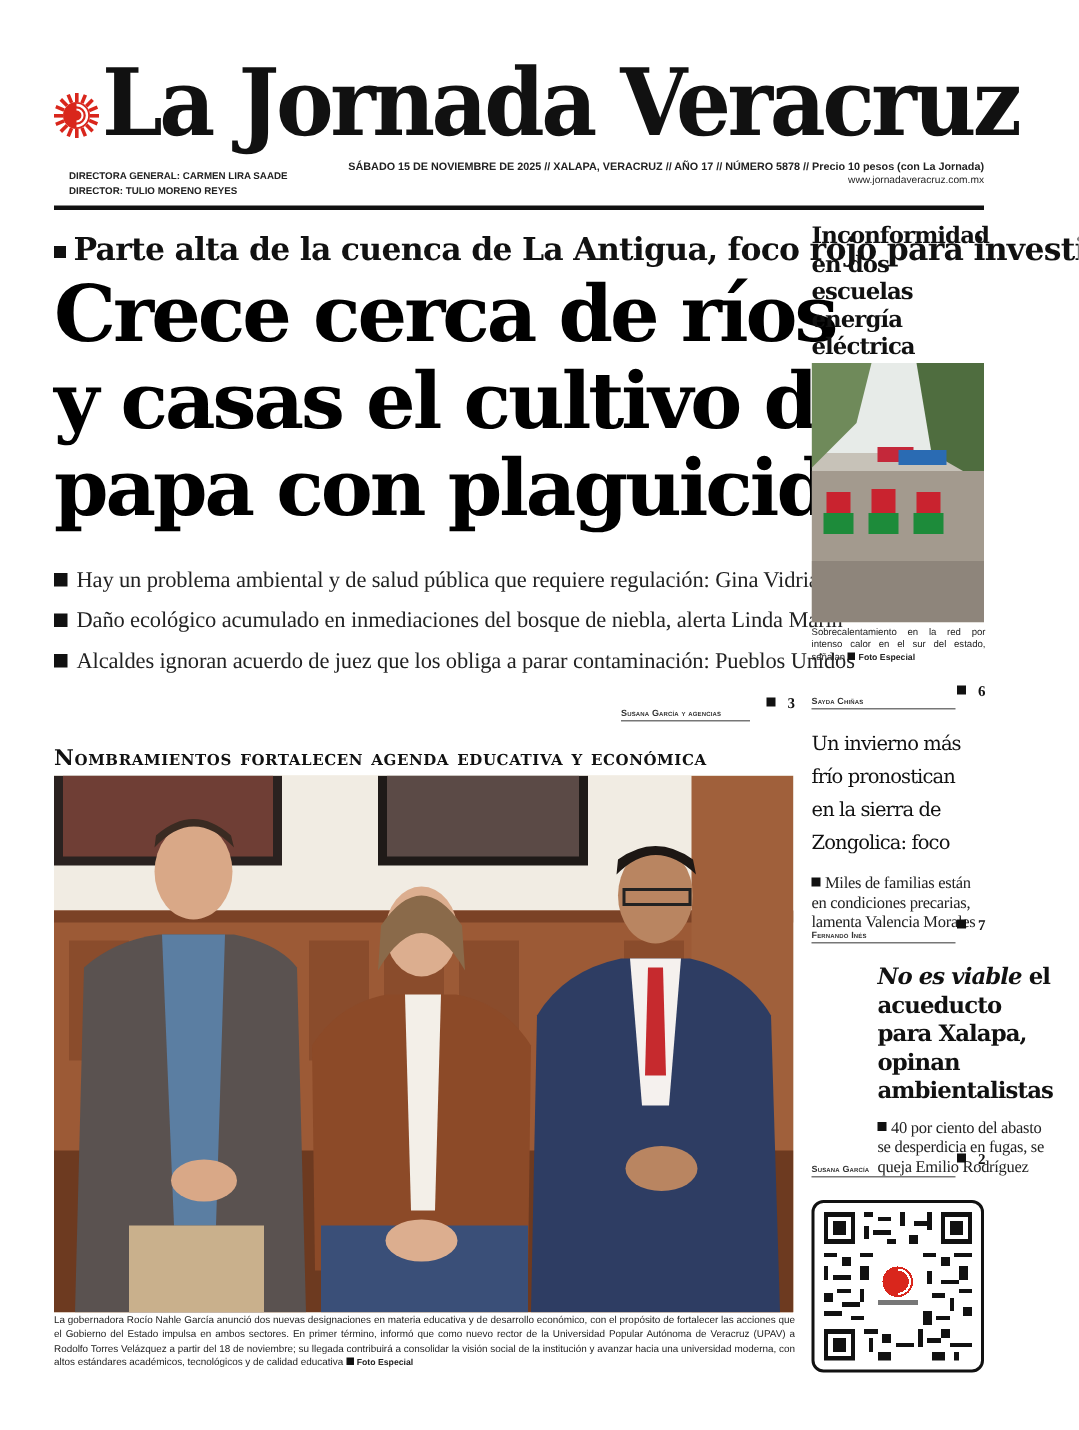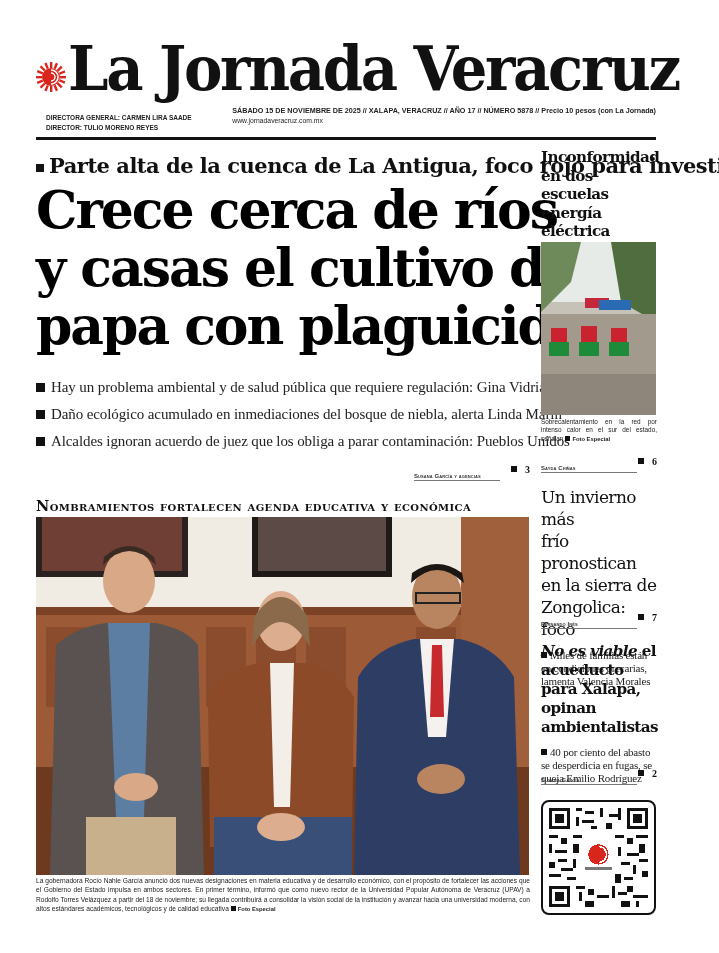--- a/index.html
+++ b/index.html
@@ -4,21 +4,21 @@
 <style>
   * { box-sizing: border-box; margin: 0; padding: 0; }
   html, body { width: 719px; height: 953px; background: #ffffff; overflow: hidden; }
   body { position: relative; font-family: "Liberation Serif", serif; color: #111; }
 
   
   .masthead { position: absolute; left: 36px; top: 40px; width: 620px; height: 98px; }
   .logo-sun { position: absolute; left: 0; top: 22px; width: 30px; height: 30px; }
   .logo-text { position: absolute; left: 32px; top: -6px; font-family: "DejaVu Serif", serif; font-weight: 900; font-size: 62px; letter-spacing: -2.5px; line-height: 70px; color: #111; white-space: nowrap; transform: scaleX(0.93); transform-origin: left top; }
   .directors { position: absolute; left: 10px; top: 73px; font-family: "Liberation Sans", sans-serif; font-weight: bold; font-size: 6.5px; line-height: 10px; color: #222; }
-  .dateline { position: absolute; right: 0; top: 66px; font-family: "Liberation Sans", sans-serif; font-size: 7.2px; font-weight: bold; color: #222; line-height: 10px; white-space: nowrap; margin-left: 12px; }
+  .dateline { position: absolute; right: 0; top: 66px; font-family: "Liberation Sans", sans-serif; font-size: 7.2px; font-weight: bold; color: #222; text-align: right; line-height: 10px; white-space: nowrap; margin-left: 12px; }
   .dateline .site { font-weight: normal; font-size: 6.8px; }
   .mast-rule { position: absolute; left: 36px; top: 137px; width: 620px; height: 3px; background: #111; }
 
   
   .lead { position: absolute; left: 36px; top: 155px; width: 494px; }
   .kicker { font-family: "DejaVu Serif", serif; font-weight: bold; font-size: 21px; letter-spacing: -0.5px; line-height: 22px; white-space: nowrap; }
   .bullet-sq { display: inline-block; width: 8px; height: 8px; background: #111; margin-right: 5px; vertical-align: 1px; }
   .headline { margin-top: 4px; font-family: "DejaVu Serif", serif; font-weight: 900; font-size: 52px; line-height: 58px; letter-spacing: -2px; color: #000; }
   .headline span { display: block; white-space: nowrap; }
   .sub-bullets { position: absolute; left: 36px; top: 374px; width: 494px; font-size: 15px; line-height: 27px; color: #222; }
@@ -37,21 +37,21 @@
   .caption .credit { font-weight: bold; font-size: 5.8px; }
   .caption .bullet-sq { width: 5px; height: 5px; margin: 0 2px 0 2px; vertical-align: 0; }
 
   
   .rc { position: absolute; left: 541px; width: 116px; }
   .rc-h1 { font-family: "DejaVu Serif", serif; font-weight: bold; font-size: 15.2px; line-height: 18.5px; letter-spacing: -0.6px; }
   .rc-photo { position: absolute; left: 541px; top: 242px; width: 115px; height: 173px; overflow: hidden; }
   .rc-caption { font-family: "Liberation Sans", sans-serif; font-size: 6.4px; line-height: 8.4px; color: #222; text-align: justify; }
   .rc-caption .credit { font-weight: bold; font-size: 5.8px; }
   .rc-caption .bullet-sq { width: 5px; height: 5px; margin: 0 2px; vertical-align: 0; }
-  .rc-h2 { font-family: "DejaVu Serif", serif; font-weight: normal; font-size: 17px; line-height: 22px; letter-spacing: -0.6px; }
+  .rc-h2 { font-family: "DejaVu Serif", serif; font-weight: normal; font-size: 13px; line-height: 22px; letter-spacing: -0.6px; }
   .rc-sub { font-size: 11px; line-height: 13px; color: #222; letter-spacing: -0.2px; }
   .rc-sub .bullet-sq { width: 6px; height: 6px; margin-right: 3px; vertical-align: 1px; }
   .rc-h3 { font-family: "DejaVu Serif", serif; font-weight: bold; font-size: 15.2px; line-height: 19px; letter-spacing: -0.6px; }
   .rc-h3 em { font-style: italic; }
   .qr { position: absolute; left: 541px; top: 800px; width: 115px; height: 115px; border: 2px solid #111; border-radius: 8px; padding: 6px; background: #fff; }
 </style>
 </head>
 <body>
 
 <header class="masthead">
@@ -217,21 +217,21 @@
   </h3>
   <p class="rc-sub" style="margin-top:9px;">
     <span class="bullet-sq"></span><span>Miles de familias están en condiciones precarias, lamenta Valencia Morales</span>
   </p>
 </article>
 <div class="byline-row" style="left:541px; top:612px; width:116px;">
   <span class="byline" style="width:96px;">Fernando Inés</span>
   <span class="page-ref"><span class="bullet-sq"></span><span>7</span></span>
 </div>
 
-<article class="rc" style="top:642px;">
+<article class="rc" style="top:642px;margin-left:44px;">
   <h3 class="rc-h3">
     <em>No es viable</em><span> el acueducto para Xalapa, opinan ambientalistas</span>
   </h3>
   <p class="rc-sub" style="margin-top:9px;">
     <span class="bullet-sq"></span><span>40 por ciento del abasto se desperdicia en fugas, se queja Emilio Rodríguez</span>
   </p>
 </article>
 <div class="byline-row" style="left:541px; top:768px; width:116px;">
   <span class="byline" style="width:96px;">Susana García</span>
   <span class="page-ref"><span class="bullet-sq"></span><span>2</span></span>

